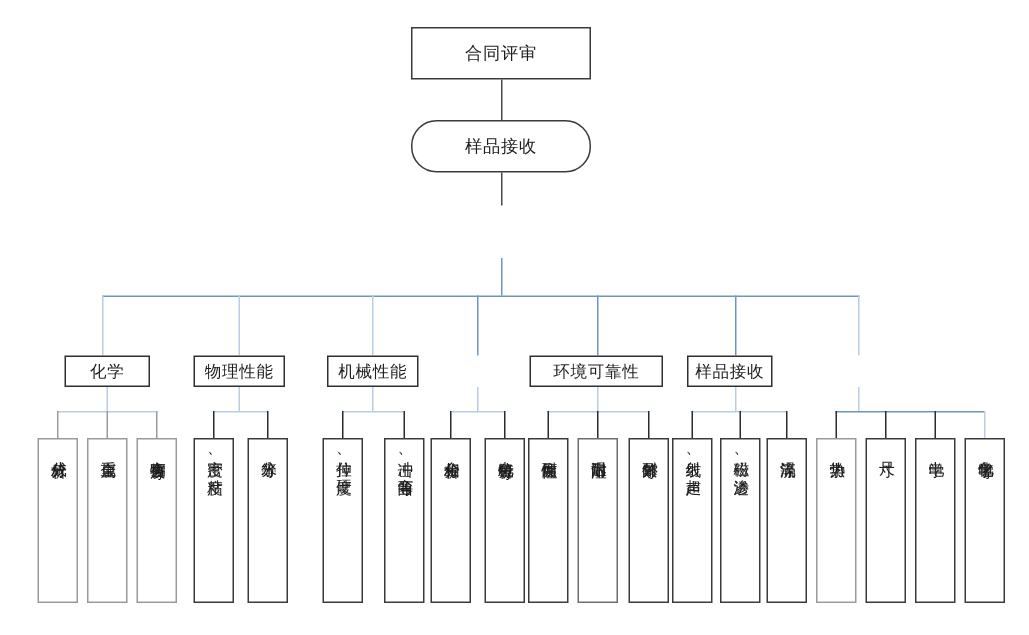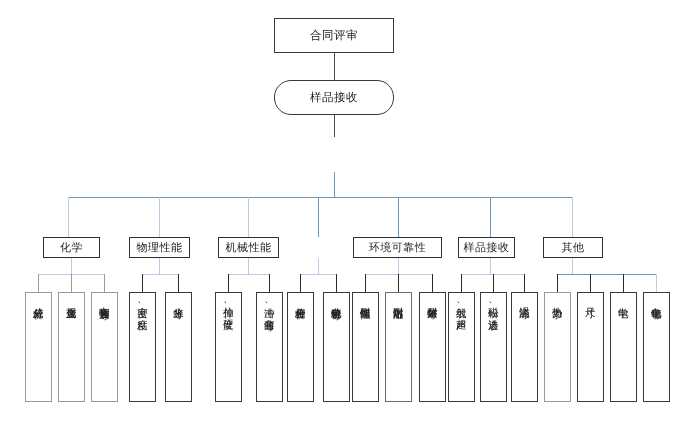--- a/index.html
+++ b/index.html
@@ -96,23 +96,20 @@
   </div>
   <div class="box catbox" style="left:218px;top:237px;width:61px;">
     <span>机械性能</span>
   </div>
   <div class="box catbox" style="left:353px;top:237px;width:89px;justify-content:center;">
     <span>环境可靠性</span>
   </div>
   <div class="box catbox" style="left:458px;top:237px;width:57px;">
     <span>样品接收</span>
   </div>
-  <div class="box catbox" style="left:543px;top:237px;width:60px;">
-    <span>其他</span>
-  </div>
 
   <div class="ln v bluelt" style="left:71px;top:258px;height:16px;"></div>
   <div class="ln h bluelt" style="left:38px;top:274px;width:67px;"></div>
   <div class="ln v" style="left:38px;top:274px;height:18px;"></div>
   <div class="ln v" style="left:71px;top:274px;height:18px;"></div>
   <div class="ln v" style="left:104px;top:274px;height:18px;"></div>
 
   <div class="box leaf g" style="left:25px;top:292px;">
     <span>成分分析</span>
   </div>

